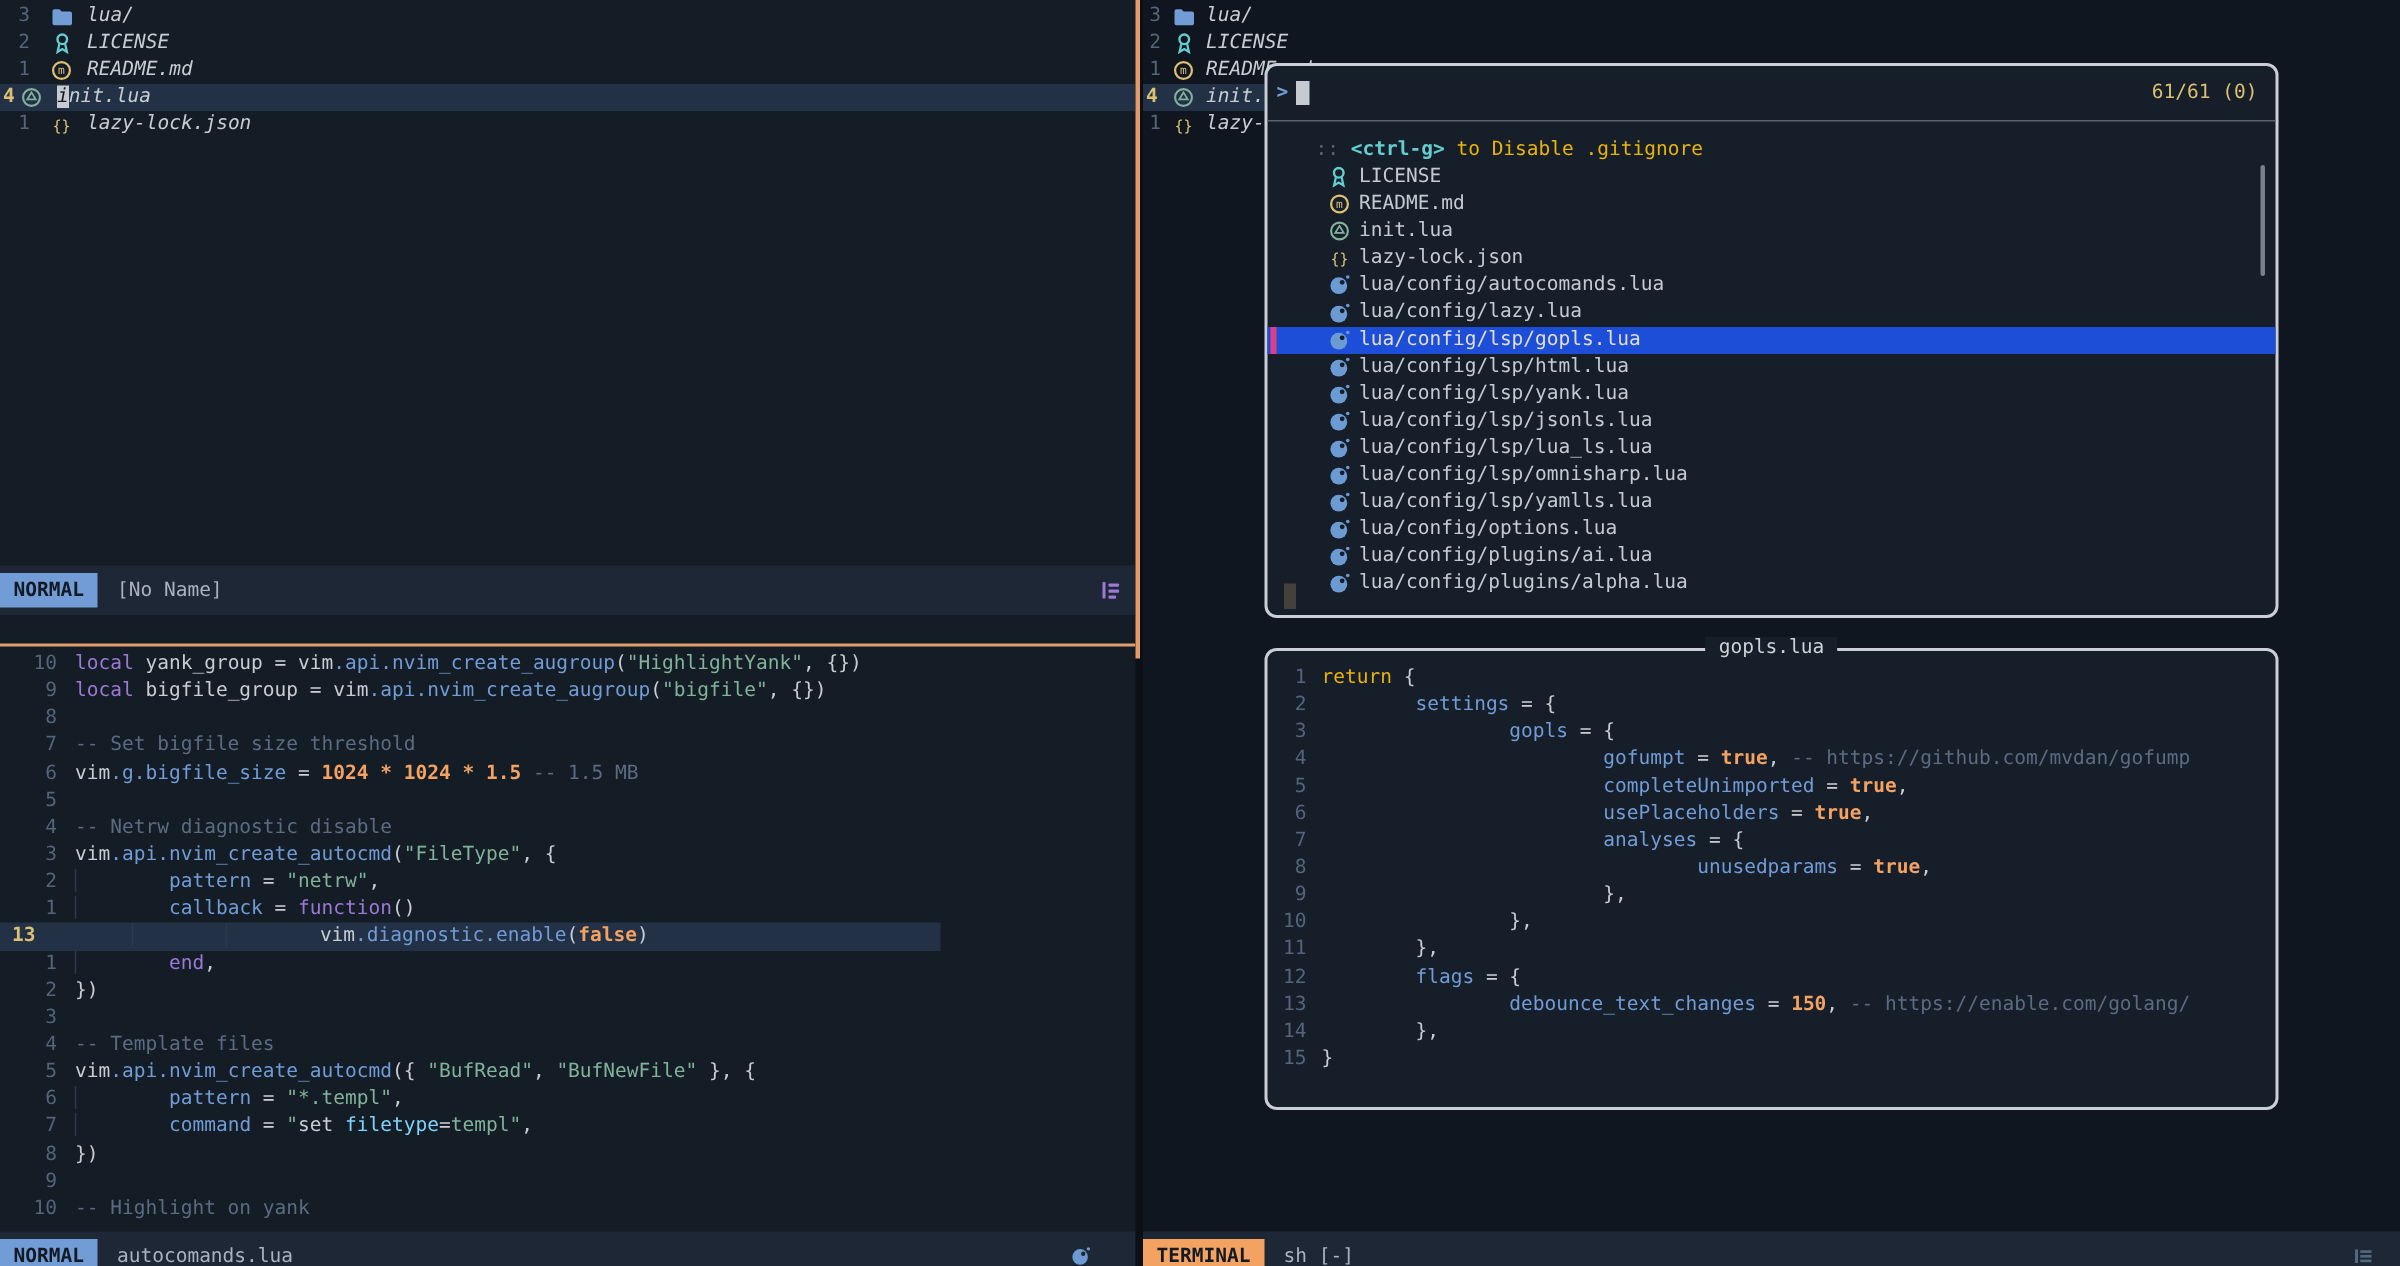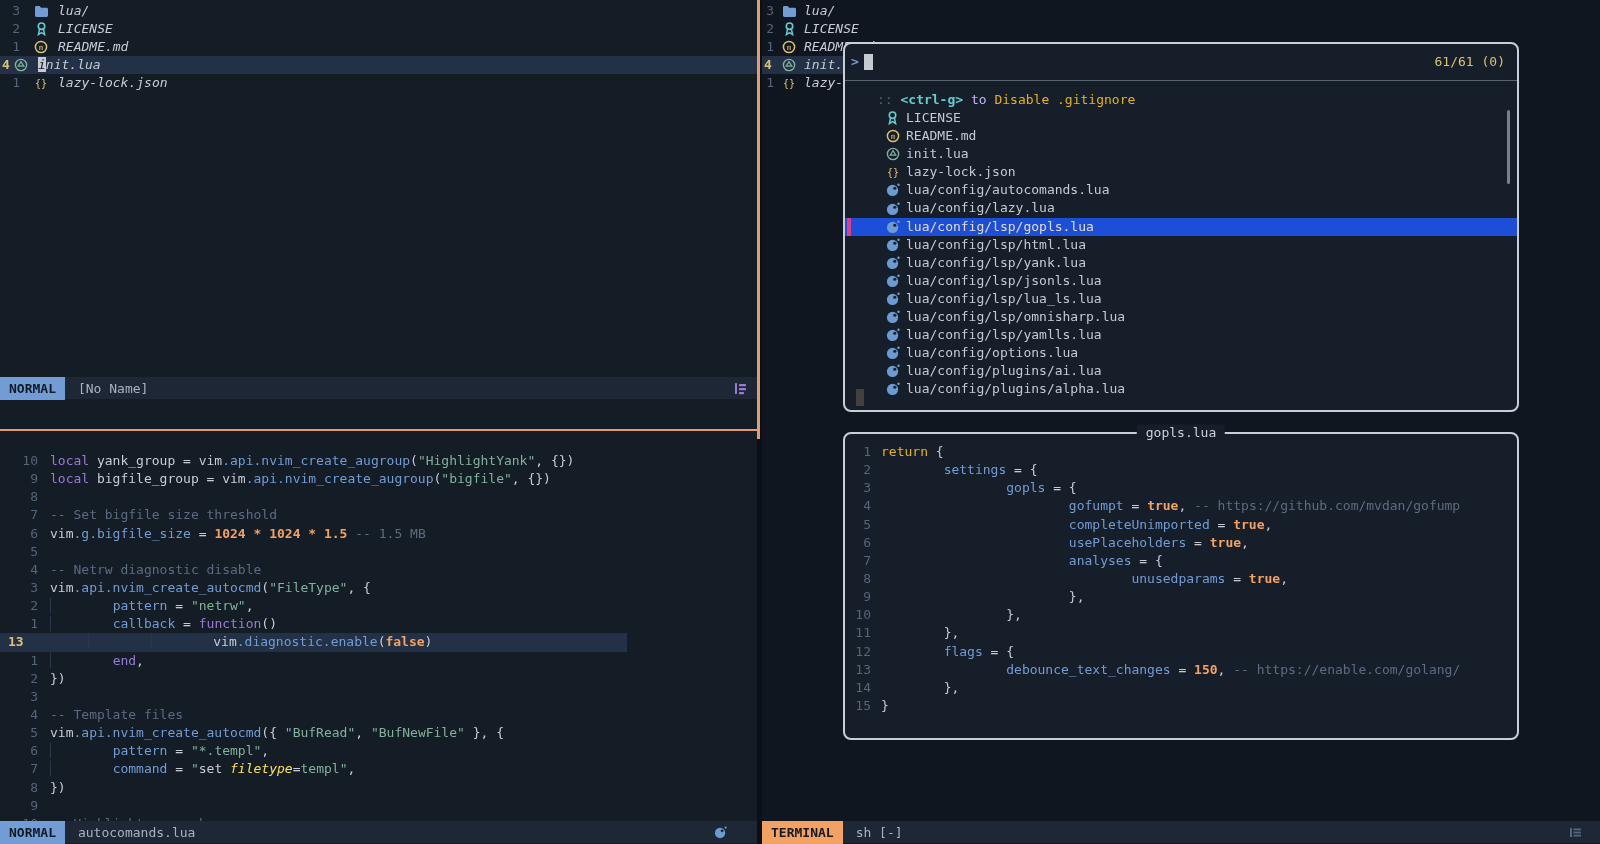--- a/index.html
+++ b/index.html
@@ -17,42 +17,42 @@
   .exp-row{position:relative;height:18.1px;line-height:18.1px;white-space:pre;display:flex;align-items:center;}
   .exp-row.cursorline{background:#233146;}
   .exp-gutter{display:inline-block;width:20px;text-align:right;color:#55647a;flex:0 0 auto;}
   .exp-gutter.cur{position:absolute;left:2px;width:auto;text-align:left;color:#dbc074;font-weight:bold;}
   .exp-icon{display:inline-flex;width:16px;height:16px;margin-left:13px;margin-right:9px;align-items:center;justify-content:center;flex:0 0 auto;}
   .r .exp-gutter{width:12px;}
   .r .exp-icon{margin-left:7px;margin-right:7px;}
   .exp-name{color:#c8cdd4;font-style:italic;}
   .curblock{background:#c6cad1;color:#131a24;}
   
-  .statusline{position:absolute;height:22px;line-height:23px;background:#1d2735;display:flex;align-items:center;}
+  .statusline{position:absolute;height:33px;line-height:23px;background:#1d2735;display:flex;align-items:center;}
   .chip{padding:0 9px;font-weight:bold;color:#131a24;height:23px;line-height:23px;}
   .chip.blue{background:#719cd6;}
   .chip.orange{background:#f4a261;}
   .sl-file{margin-left:13px;color:#aab2bf;}
   .sl-right{position:absolute;display:inline-flex;align-items:center;}
   
-  #code-lines{position:absolute;left:0;top:452px;width:627px;}
+  #code-lines{position:absolute;left:0;top:434px;width:627px;}
   .code-line{position:relative;height:18.15px;line-height:18.15px;white-space:pre;overflow:hidden;}
   .code-line.cursorline{background:#233146;}
   .code-gutter{display:inline-block;width:38px;text-align:right;padding-right:0;color:#55647a;}
   .code-gutter.cur{position:absolute;left:8px;width:auto;color:#dbc074;font-weight:bold;}
   .code-text{margin-left:12px;}
   .cursorline .code-text{margin-left:50px;}
   .cursorline .code-gutter{visibility:hidden;}
   .cursorline .code-gutter.cur{visibility:visible;}
   
   .c-kw{color:#9d79d6;} .c-blue{color:#719cd6;} .c-str{color:#81b29a;}
   .c-num{color:#f4a261;font-weight:bold;} .c-cmt{color:#5b6b82;}
-  .c-fg{color:#c8cdd4;} .c-red{color:#eab308;} .c-pink{color:#fde047;font-style:italic;}
+  .c-fg{color:#c8cdd4;} .c-red{color:#eab308;} .c-pink{color:#7dd3fc;}
   .c-guide{color:#2b3a4d;} .c-dim{color:#566276;} .c-teal{color:#63cdcf;font-weight:bold;}
-  .c-to{color:#c4b5fd;text-align:right;}
+  .c-to{color:#eab308;text-align:right;}
   
   #right-cursor-strip{position:absolute;left:0;top:56.3px;width:81px;height:18.1px;background:#233146;}
   
   .float{position:absolute;background:#161e2a;border:2px solid #c9ced7;border-radius:8px;box-sizing:border-box;}
   #picker-float{left:843px;top:42px;width:676px;height:370px;}
   #preview-float{left:843px;top:432px;width:676px;height:308px;}
   #picker-prompt-row{position:absolute;left:6px;top:8px;right:12px;height:20px;line-height:20px;display:flex;}
   #prompt-sign{color:#719cd6;font-weight:bold;}
   #prompt-cursor{display:inline-block;width:9px;height:16px;margin-top:2px;margin-left:5px;background:#c6cad1;}
   #picker-counter{margin-left:auto;color:#dbc074;}

